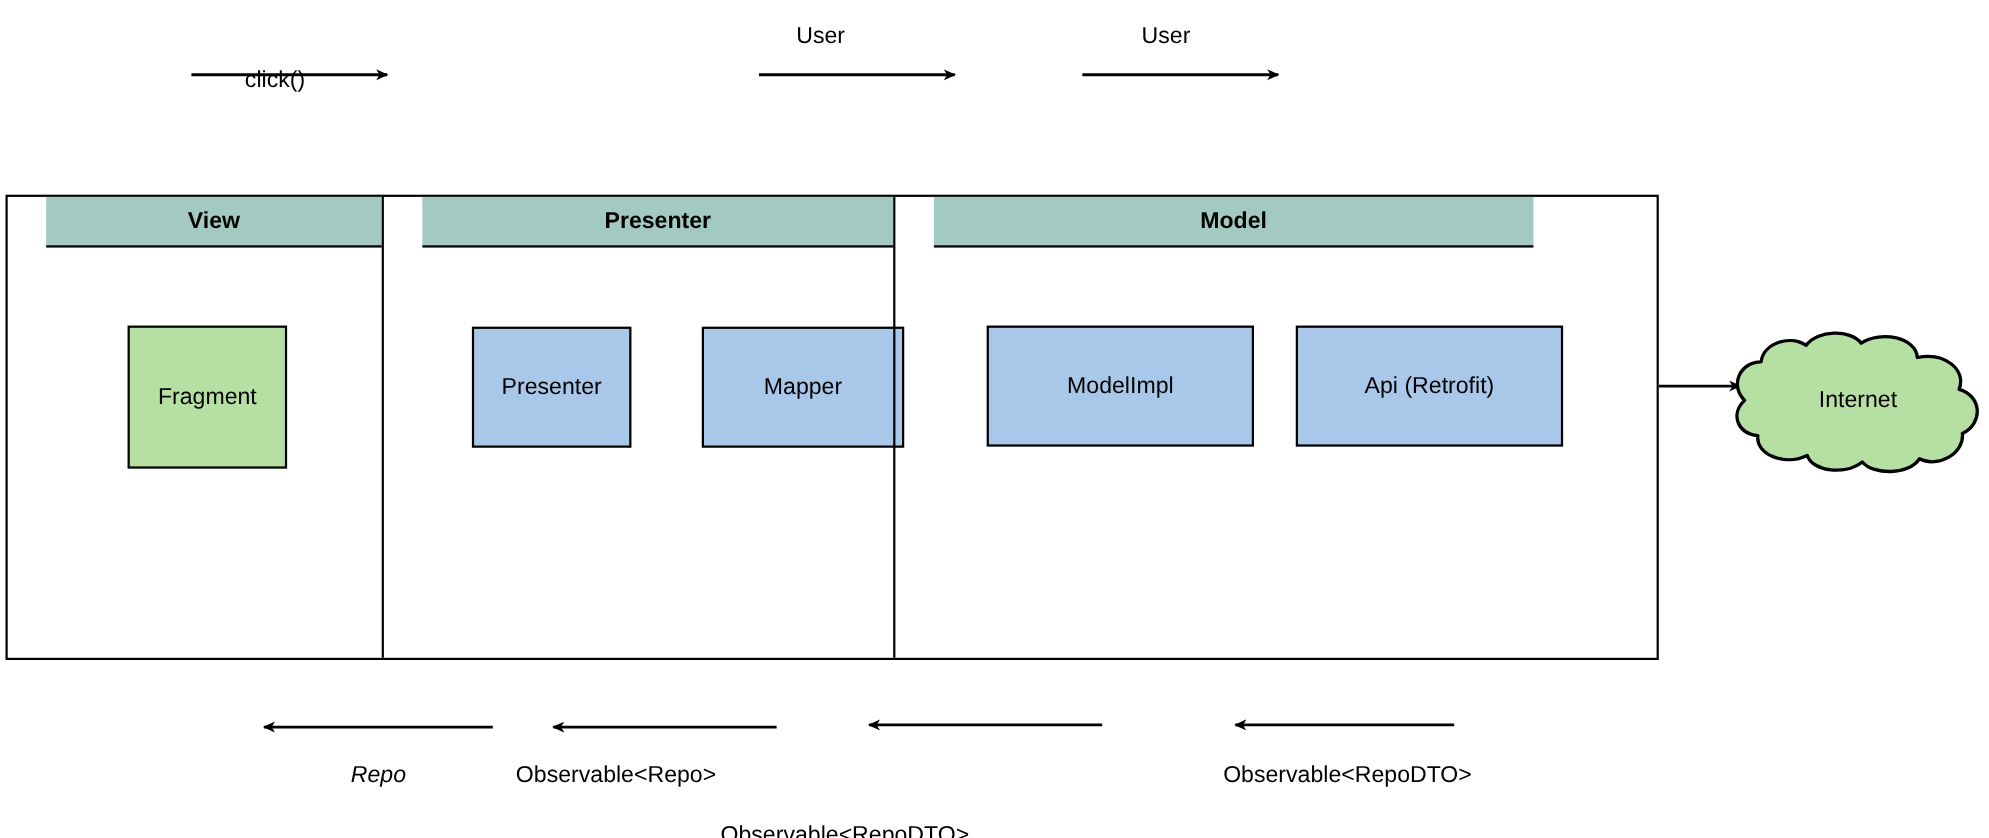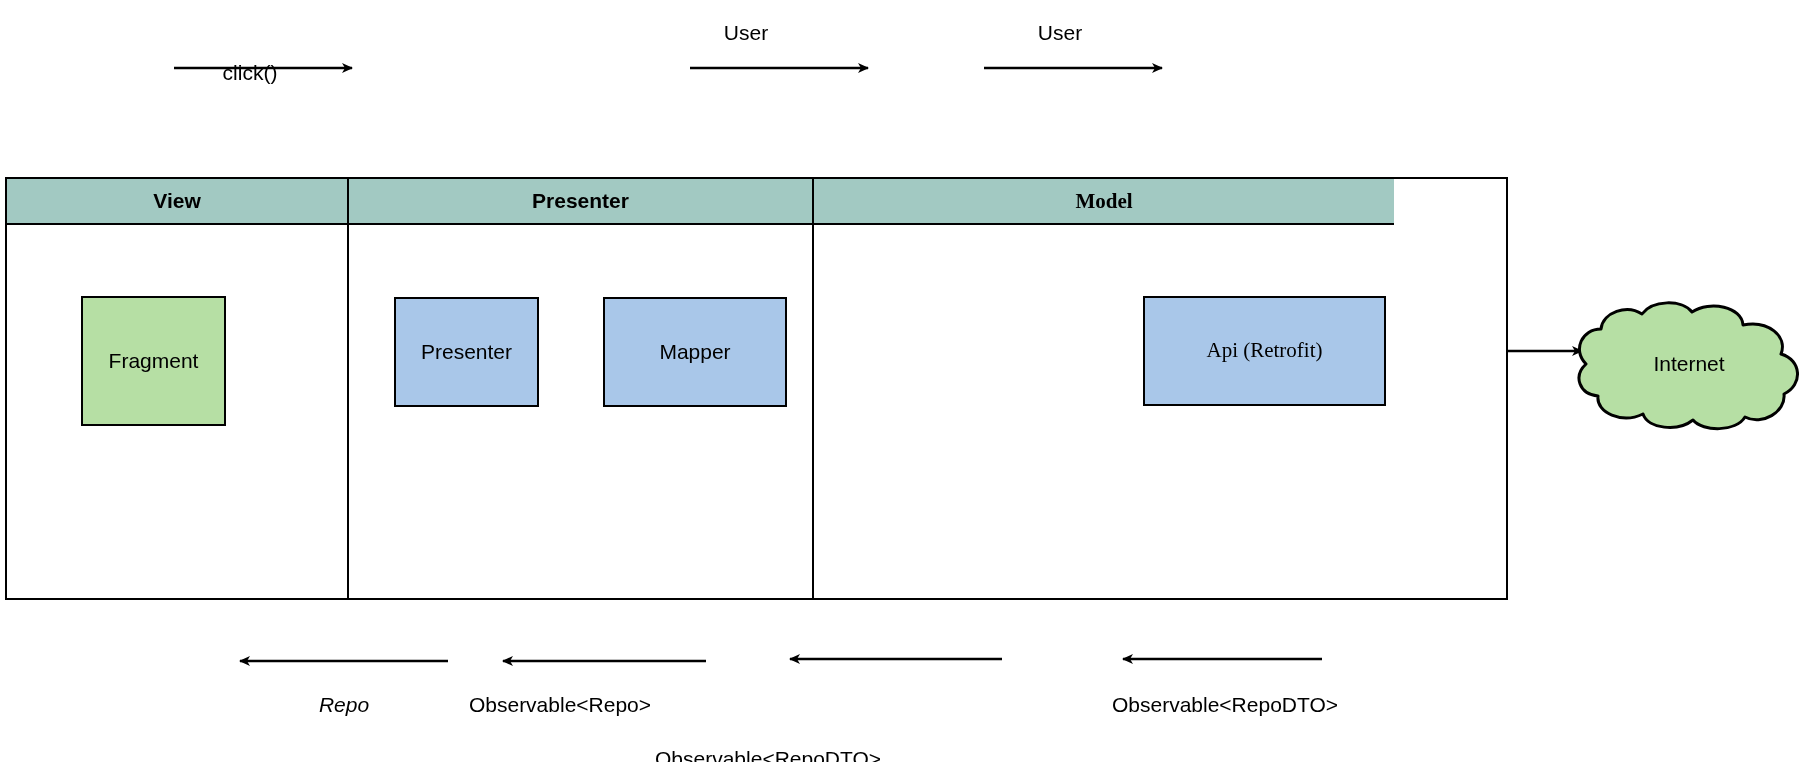--- a/index.html
+++ b/index.html
@@ -49,20 +49,21 @@
     display: flex;
     flex-direction: row;
     background: #ffffff;
   }
   .layer-col {
     position: relative;
     height: 100%;
     box-sizing: border-box;
     display: flex;
     flex-direction: column;
+    padding-left: 35px;
   }
   .layer-col + .layer-col { border-left: 2px solid #000000; }
   .layer-head {
     height: 46px;
     flex: 0 0 46px;
     background: #a2c9c2;
     border-bottom: 2px solid #000000;
     display: flex;
     align-items: center;
     justify-content: center;
@@ -193,23 +194,26 @@
       <div class="layer-body">
         <div class="comp-box comp-blue" style="left:45px; top:72px; width:145px; height:110px;">
           <span>Presenter</span>
         </div>
         <div class="comp-box comp-blue" style="left:254px; top:72px; width:184px; height:110px;">
           <span>Mapper</span>
         </div>
       </div>
     </div>
 
-    <div class="layer-col" style="width:582px;font-family:Liberation Serif, serif;">
+    <div class="layer-col" style="width:582px;">
       <div class="layer-head">Model</div>
       <div class="layer-body">
+        <div class="comp-box comp-blue" style="left:48px; top:71px; width:243px; height:110px;">
+          <span>ModelImpl</span>
+        </div>
         <div class="comp-box comp-blue" style="left:329px; top:71px; width:243px; height:110px;">
           <span>Api (Retrofit)</span>
         </div>
       </div>
     </div>
   </div>
 
   <div id="internet-cloud">
     <svg viewBox="0 0 238 126" xmlns="http://www.w3.org/2000/svg" preserveAspectRatio="none">
       <path d="M16,62

